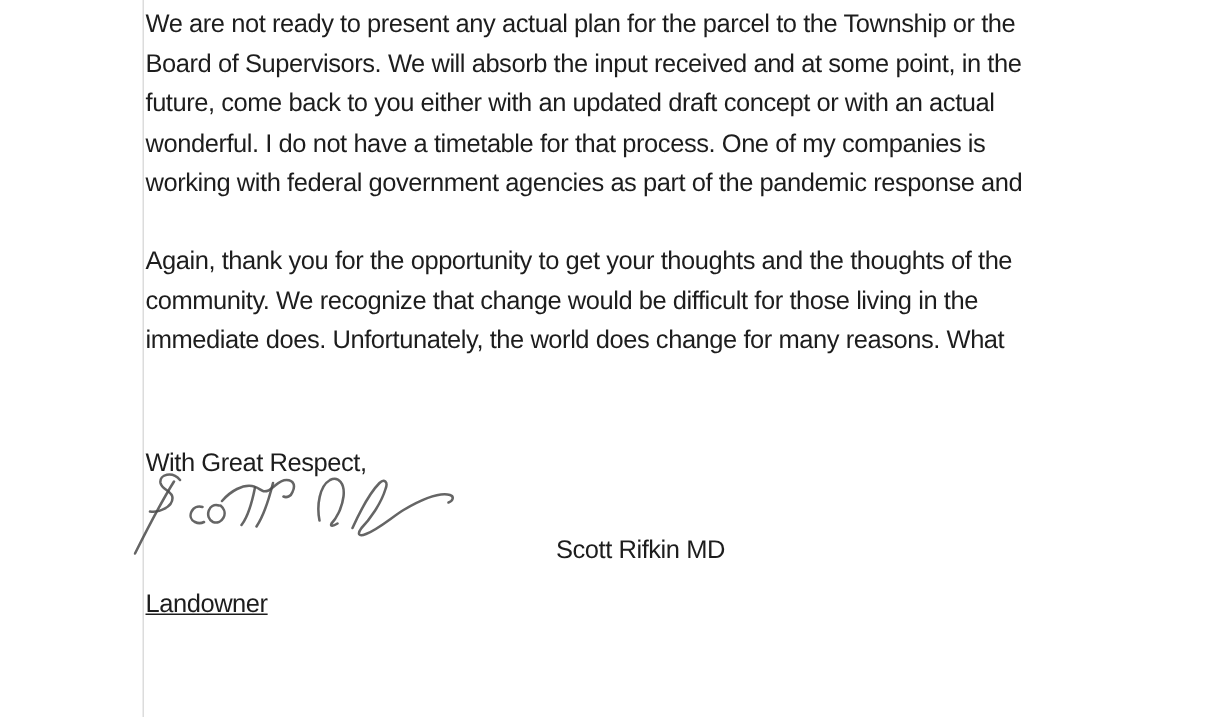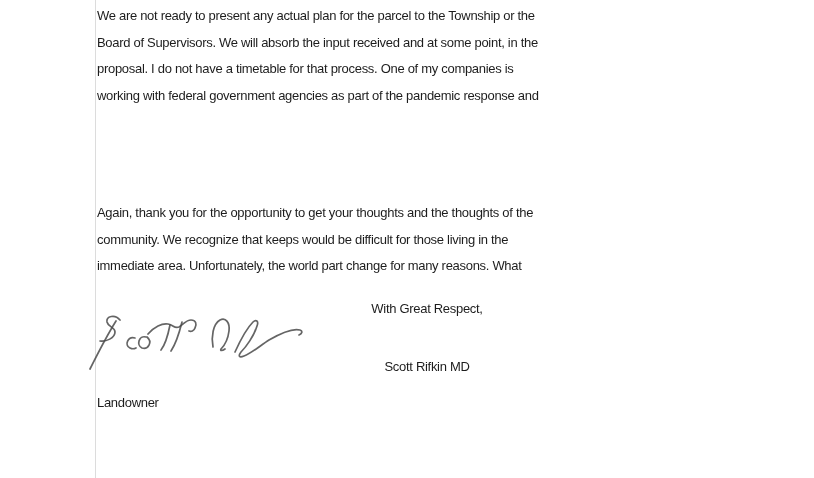--- a/index.html
+++ b/index.html
@@ -21,30 +21,30 @@
     left: 95px;
     top: 0;
     width: 1px;
     height: 478px;
     background: #dcdcdc;
   }
   .textblock {
     position: absolute;
     left: 97px;
     width: 660px;
-    font-size: 13px;
+    font-size: 17px;
     line-height: 26.5px;
     letter-spacing: -0.3px;
     white-space: nowrap;
   }
   .para-1 { top: 3px; }
-  .para-2 { top: 161px; margin-top: 39px; }
-  .closing { top: 296px; text-align: center; }
+  .para-2 { top: 161px; }
+  .closing { top: 296px; }
   .signer-name { top: 354px; text-align: center; }
-  .signer-role { top: 390px; }
+  .signer-role { top: 390px; text-decoration: underline; }
   .signature {
     position: absolute;
     left: 89px;
     top: 311px;
     width: 222px;
     height: 66px;
   }
   .signature path {
     fill: none;
     stroke: #4a4a4a;
@@ -57,28 +57,29 @@
 </head>
 <body>
 
 <div class="page">
 
   <div class="edge-line"></div>
 
   <div class="textblock para-1">
     <div>We are not ready to present any actual plan for the parcel to the Township or the</div>
     <div>Board of Supervisors. We will absorb the input received and at some point, in the</div>
-    <div>proposal. I do not have a timetable for that process. One of my companies is</div>
+    <div>future, come back to you either with an updated draft concept or with an actual</div>
+    <div>wonderful. I do not have a timetable for that process. One of my companies is</div>
     <div>working with federal government agencies as part of the pandemic response and</div>
   </div>
 
   <div class="textblock para-2">
     <div>Again, thank you for the opportunity to get your thoughts and the thoughts of the</div>
-    <div>community. We recognize that keeps would be difficult for those living in the</div>
-    <div>immediate area. Unfortunately, the world part change for many reasons. What</div>
+    <div>community. We recognize that change would be difficult for those living in the</div>
+    <div>immediate does. Unfortunately, the world does change for many reasons. What</div>
   </div>
 
   <div class="textblock closing">With Great Respect,</div>
 
   <svg class="signature" viewBox="0 0 222 66" aria-hidden="true">
     <path d="M1,58 C8,44 17,26 27,10"></path>
     <path d="M31,9 C26,3 17,5 18,11 C19,16 26,16 26,21 C26,27 17,31 11,30"></path>
     <path d="M46,27 C39,25 35,34 41,37 C43,38 45,38 47,37"></path>
     <path d="M57,26 C50,24 47,34 53,37 C59,39 64,31 58,26"></path>
     <path d="M59,23 C65,16 73,12 79,13 C85,14 85,18 90,16 C95,13 97,9 102,9 C107,9 108,13 106,17 C105,20 102,21 100,20"></path>

